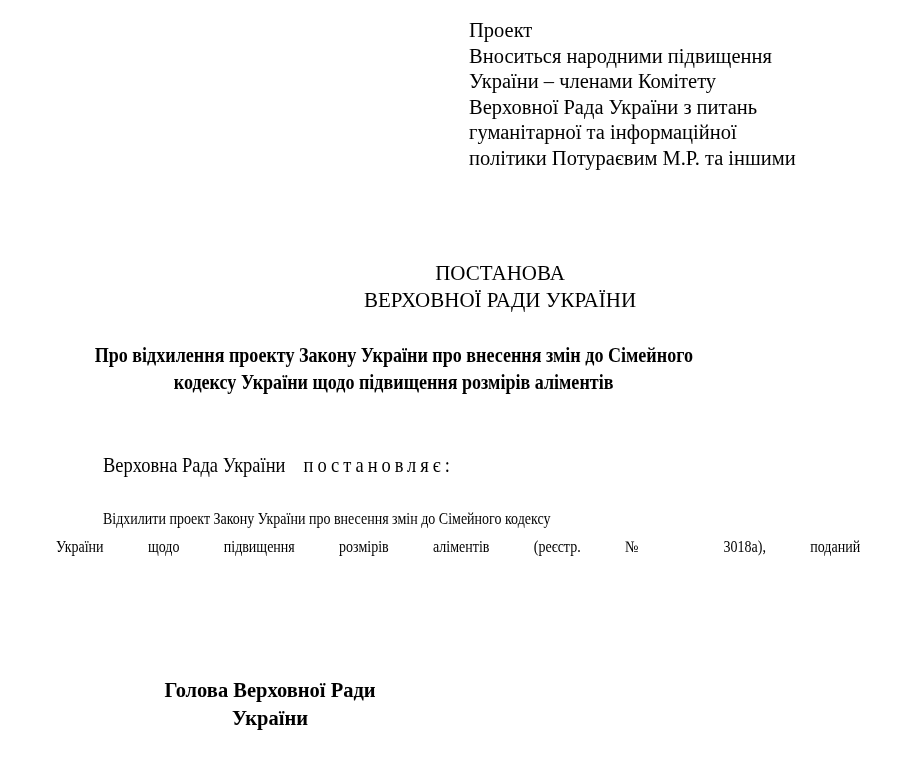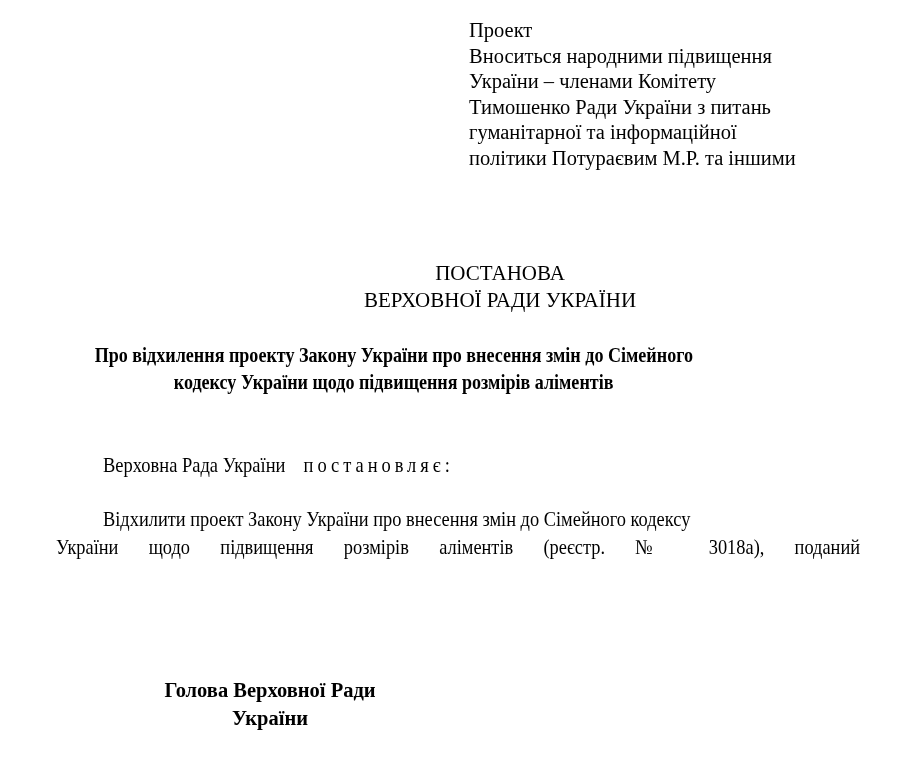--- a/index.html
+++ b/index.html
@@ -53,21 +53,21 @@
       top: 452px;
       font-size: 21px;
       line-height: 27px;
       white-space: nowrap;
     }
     .resolves .verb { letter-spacing: 4.5px; }
     .body-para {
       left: 56px;
       top: 505px;
       width: 804px;
-      font-size: 21px;
+      font-size: 16px;
       line-height: 28px;
     }
     .body-line {
       display: block;
       white-space: nowrap;
       height: 28px;
     }
     .justify {
       text-align: justify;
       text-align-last: justify;
@@ -84,21 +84,21 @@
       white-space: nowrap;
     }
   </style>
 </head>
 <body>
 
 <div class="abs header-block">
   <div>Проект</div>
   <div>Вноситься народними підвищення</div>
   <div>України – членами Комітету</div>
-  <div>Тимошенко Ради України з питань</div>
+  <div>Верховної Рада України з питань</div>
   <div>гуманітарної та інформаційної</div>
   <div>політики Потураєвим М.Р. та іншими</div>
 </div>
 
 <div class="abs title-block">
   <div>ПОСТАНОВА</div>
   <div>ВЕРХОВНОЇ РАДИ УКРАЇНИ</div>
 </div>
 
 <div class="abs subject">

